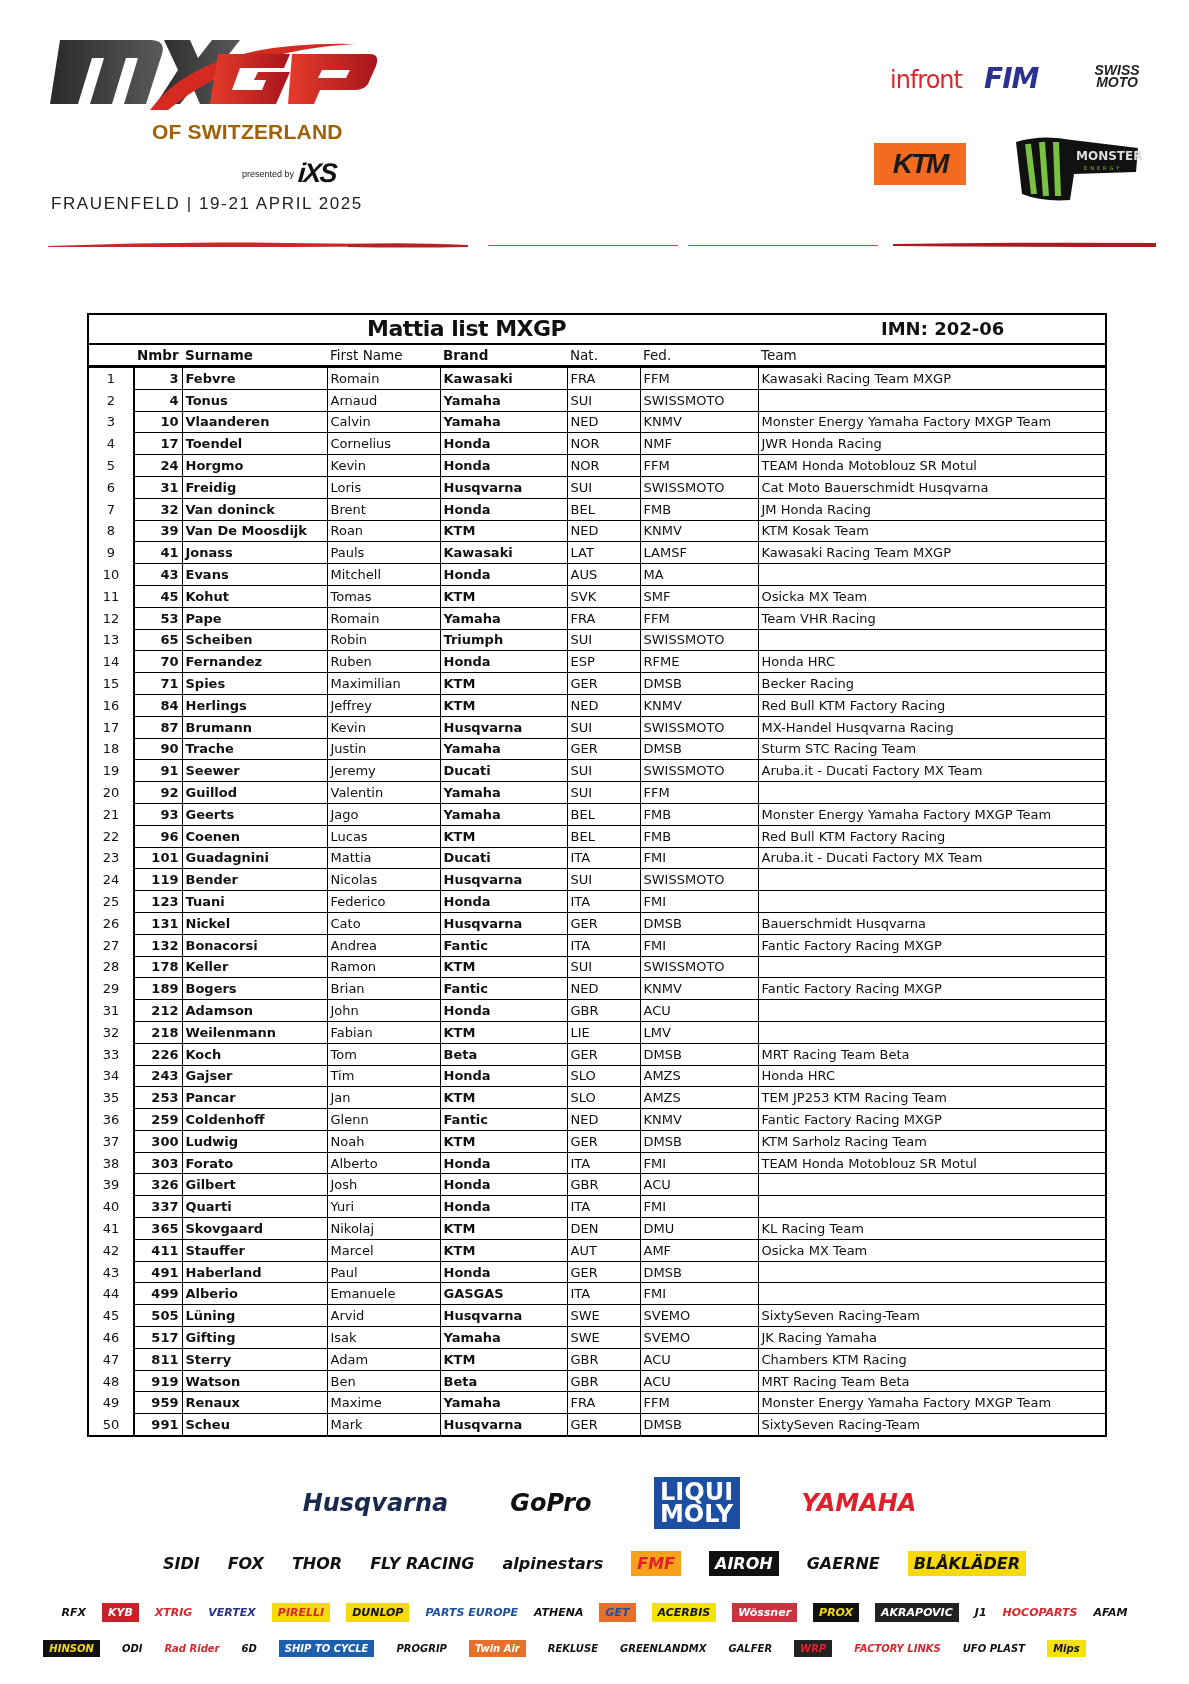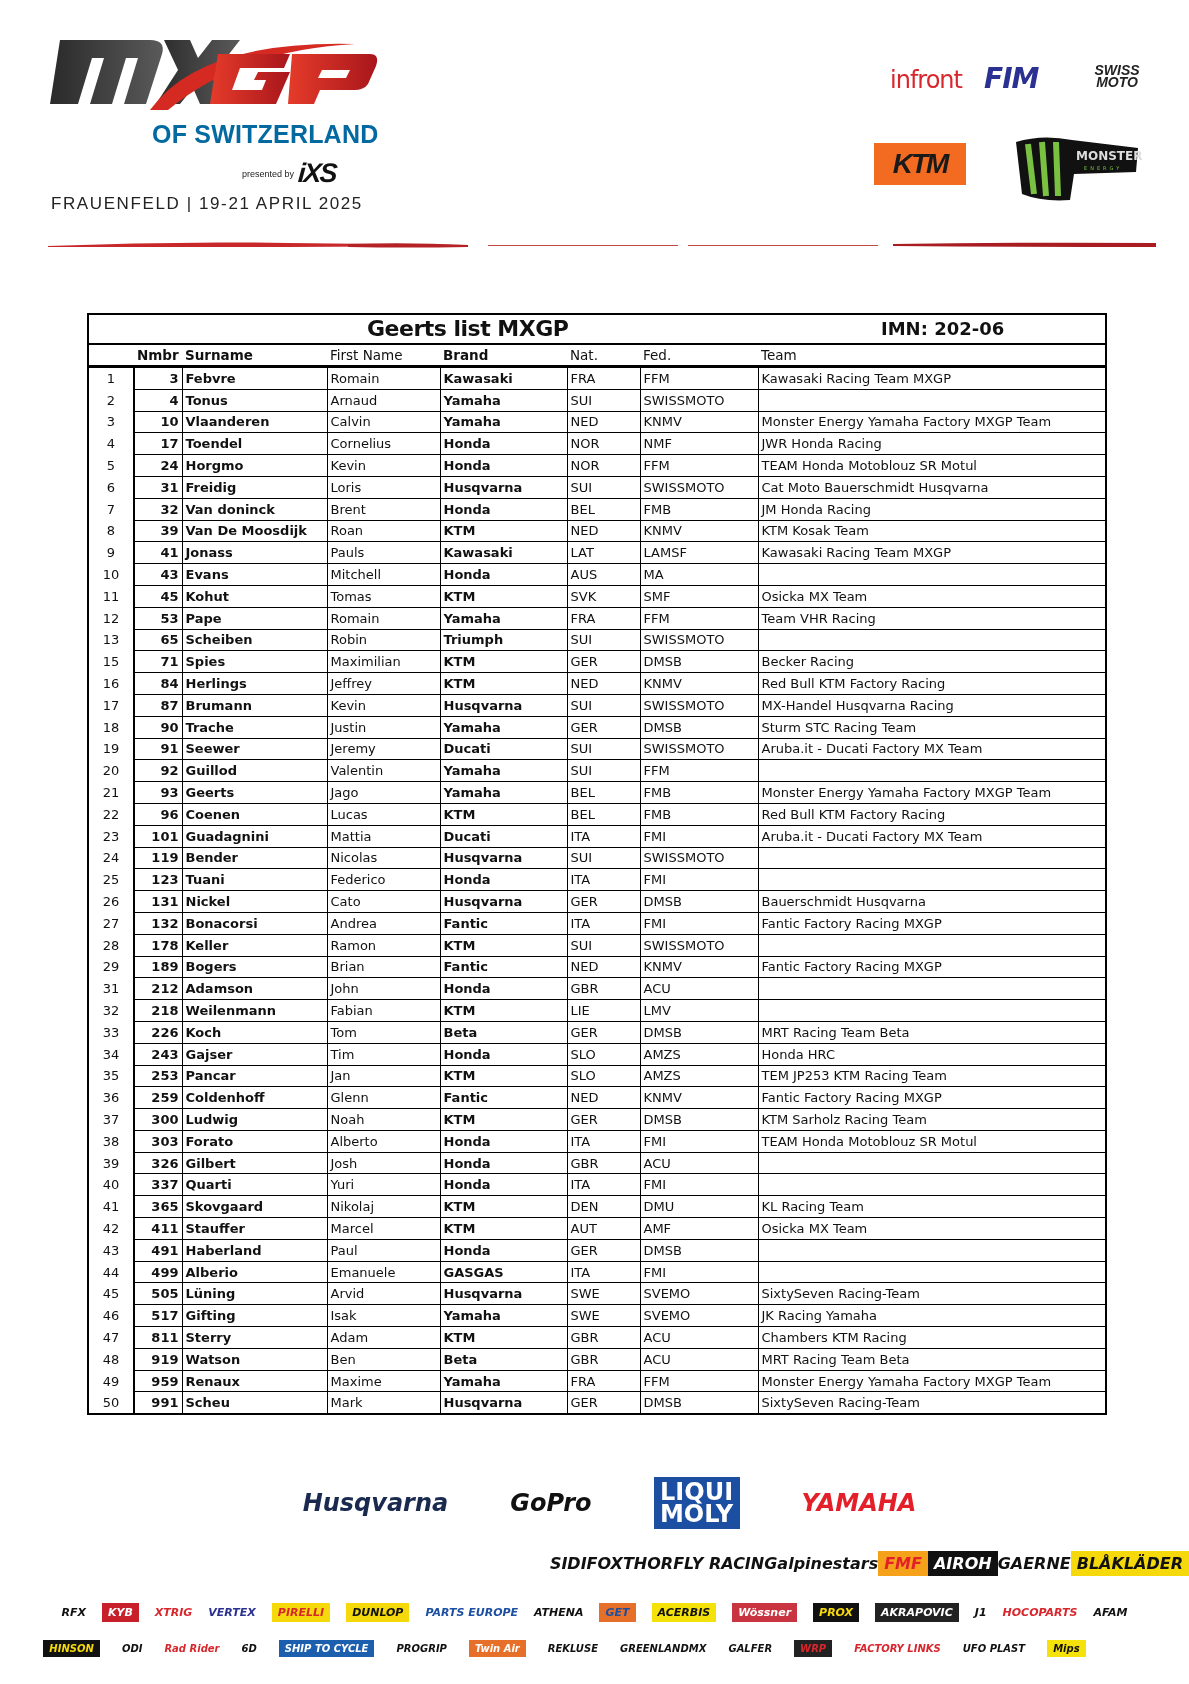--- a/index.html
+++ b/index.html
@@ -1,20 +1,20 @@
 <!DOCTYPE html>
 <html><head>
 <meta charset="utf-8">
 <style>
   html,body{margin:0;padding:0;background:#fff;}
   body{width:1189px;height:1684px;position:relative;overflow:hidden;font-family:"Liberation Sans",sans-serif;color:#111;}
   .abs{position:absolute;}
   
   .mxgp-logo{left:50px;top:40px;width:330px;height:90px;}
-  .ofsw{left:152px;top:120px;font-family:"Liberation Sans",sans-serif;font-weight:bold;font-size:25px;letter-spacing:0.2px;color:#0369a1;}
+  .ofsw{left:152px;top:120px;font-family:"Liberation Sans",sans-serif;font-weight:bold;font-size:21px;letter-spacing:0.2px;color:#a16207;}
   .presented{left:242px;top:158px;display:flex;align-items:center;gap:4px;}
   .presented .pb{font-size:9px;color:#222;}
   .presented .ixs{font-family:"Liberation Sans",sans-serif;font-weight:900;font-size:27px;letter-spacing:-2px;color:#111;font-style:italic;transform:skewX(-4deg);}
   .eventline{left:51px;top:194px;font-size:17px;letter-spacing:1.6px;color:#222;}
   .redstroke{left:48px;top:236px;width:1108px;height:10px;}
   .infront{left:874px;top:66px;color:#d8262d;font-size:24px;font-family:"DejaVu Sans",sans-serif;letter-spacing:-1px;margin-left:16px;}
   .fim{left:984px;top:62px;color:#2b3190;font-size:28px;font-family:"DejaVu Sans",sans-serif;font-weight:bold;font-style:italic;letter-spacing:-1px;}
   .swissmoto{left:1082px;top:64px;font-size:14px;color:#222;line-height:12px;font-style:italic;font-weight:bold;}
   .ktm{left:874px;top:143px;width:92px;height:42px;background:#f26b21;display:flex;align-items:center;justify-content:center;font-weight:900;font-style:italic;font-size:28px;color:#1a1a1a;letter-spacing:-2px;}
   .monster{left:1012px;top:134px;width:130px;height:68px;}
@@ -88,21 +88,21 @@
   <svg width="130" height="68" viewBox="0 0 130 68">
     <path d="M4 8 Q30 0 60 6 L126 14 L124 38 L62 40 L58 66 Q30 68 10 60 Z" fill="#111"></path>
     <path d="M16 10 L22 60 M30 8 L34 62 M44 8 L46 62" stroke="#7ac142" stroke-width="6" fill="none"></path>
     <text x="64" y="26" font-family="DejaVu Sans, sans-serif" font-size="12" font-weight="bold" fill="#ddd">MONSTER</text>
     <text x="72" y="36" font-family="DejaVu Sans, sans-serif" font-size="5" fill="#7ac142" letter-spacing="3">ENERGY</text>
   </svg>
 </div>
 
 <div class="abs tbl-wrap">
   <div class="tbl-title">
-    <span class="t">Geerts list MXGP</span>
+    <span class="t">Mattia list MXGP</span>
     <span class="imn">IMN: 202-06</span>
   </div>
   <table>
     <colgroup>
       <col class="c0">
         <col class="c1">
         <col class="c2">
         <col class="c3">
         <col class="c4">
         <col class="c5">
@@ -246,20 +246,30 @@
           <td class="idx">13</td>
           <td class="nr">65</td>
           <td class="sn">Scheiben</td>
           <td class="fn">Robin</td>
           <td class="br">Triumph</td>
           <td class="nat">SUI</td>
           <td class="fed">SWISSMOTO</td>
           <td class="lastcol"></td>
         </tr>
         <tr>
+          <td class="idx">14</td>
+          <td class="nr">70</td>
+          <td class="sn">Fernandez</td>
+          <td class="fn">Ruben</td>
+          <td class="br">Honda</td>
+          <td class="nat">ESP</td>
+          <td class="fed">RFME</td>
+          <td class="lastcol">Honda HRC</td>
+        </tr>
+        <tr>
           <td class="idx">15</td>
           <td class="nr">71</td>
           <td class="sn">Spies</td>
           <td class="fn">Maximilian</td>
           <td class="br">KTM</td>
           <td class="nat">GER</td>
           <td class="fed">DMSB</td>
           <td class="lastcol">Becker Racing</td>
         </tr>
         <tr>
@@ -605,21 +615,21 @@
       </tbody>
   </table>
 </div>
 
 <div class="sp-row row1" id="sp-row1" style="justify-content:center;gap:62px;padding-left:30px;box-sizing:border-box;">
     <span class="sp" style="color: rgb(26, 42, 79); font-size: 24px; font-style: italic; font-family: &quot;DejaVu Sans&quot;, sans-serif;">Husqvarna</span>
     <span class="sp" style="color: rgb(17, 17, 17); font-size: 24px; font-style: italic; font-family: &quot;DejaVu Sans&quot;, sans-serif;">GoPro</span>
     <span class="sp" style="color: rgb(255, 255, 255); font-size: 24px; font-style: normal; font-family: &quot;DejaVu Sans&quot;, sans-serif; background: rgb(28, 79, 161); padding: 4px 8px; white-space: normal; width: 70px; text-align: center; line-height: 22px;">LIQUI MOLY</span>
     <span class="sp" style="color: rgb(227, 32, 42); font-size: 24px; font-style: italic; font-family: &quot;DejaVu Sans&quot;, sans-serif;">YAMAHA</span>
   </div>
-<div class="sp-row row2" id="sp-row2" style="justify-content:flex-end;">
+<div class="sp-row row2" id="sp-row2" style="justify-content:center;gap:28px;">
     <span class="sp" style="color: rgb(17, 17, 17); font-size: 16px; font-style: italic; font-family: &quot;DejaVu Sans&quot;, sans-serif;">SIDI</span>
     <span class="sp" style="color: rgb(17, 17, 17); font-size: 16px; font-style: italic; font-family: &quot;DejaVu Sans&quot;, sans-serif;">FOX</span>
     <span class="sp" style="color: rgb(17, 17, 17); font-size: 16px; font-style: italic; font-family: &quot;DejaVu Sans&quot;, sans-serif;">THOR</span>
     <span class="sp" style="color: rgb(17, 17, 17); font-size: 16px; font-style: italic; font-family: &quot;DejaVu Sans&quot;, sans-serif;">FLY RACING</span>
     <span class="sp" style="color: rgb(17, 17, 17); font-size: 16px; font-style: italic; font-family: &quot;DejaVu Sans&quot;, sans-serif;">alpinestars</span>
     <span class="sp" style="color: rgb(227, 32, 42); font-size: 16px; font-style: italic; font-family: &quot;DejaVu Sans&quot;, sans-serif; background: rgb(246, 161, 26); padding: 3px 6px;">FMF</span>
     <span class="sp" style="color: rgb(255, 255, 255); font-size: 16px; font-style: italic; font-family: &quot;DejaVu Sans&quot;, sans-serif; background: rgb(17, 17, 17); padding: 3px 6px;">AIROH</span>
     <span class="sp" style="color: rgb(17, 17, 17); font-size: 16px; font-style: italic; font-family: &quot;DejaVu Sans&quot;, sans-serif;">GAERNE</span>
     <span class="sp" style="color: rgb(17, 17, 17); font-size: 16px; font-style: italic; font-family: &quot;DejaVu Sans&quot;, sans-serif; background: rgb(245, 217, 10); padding: 3px 6px;">BLÅKLÄDER</span>
   </div>

